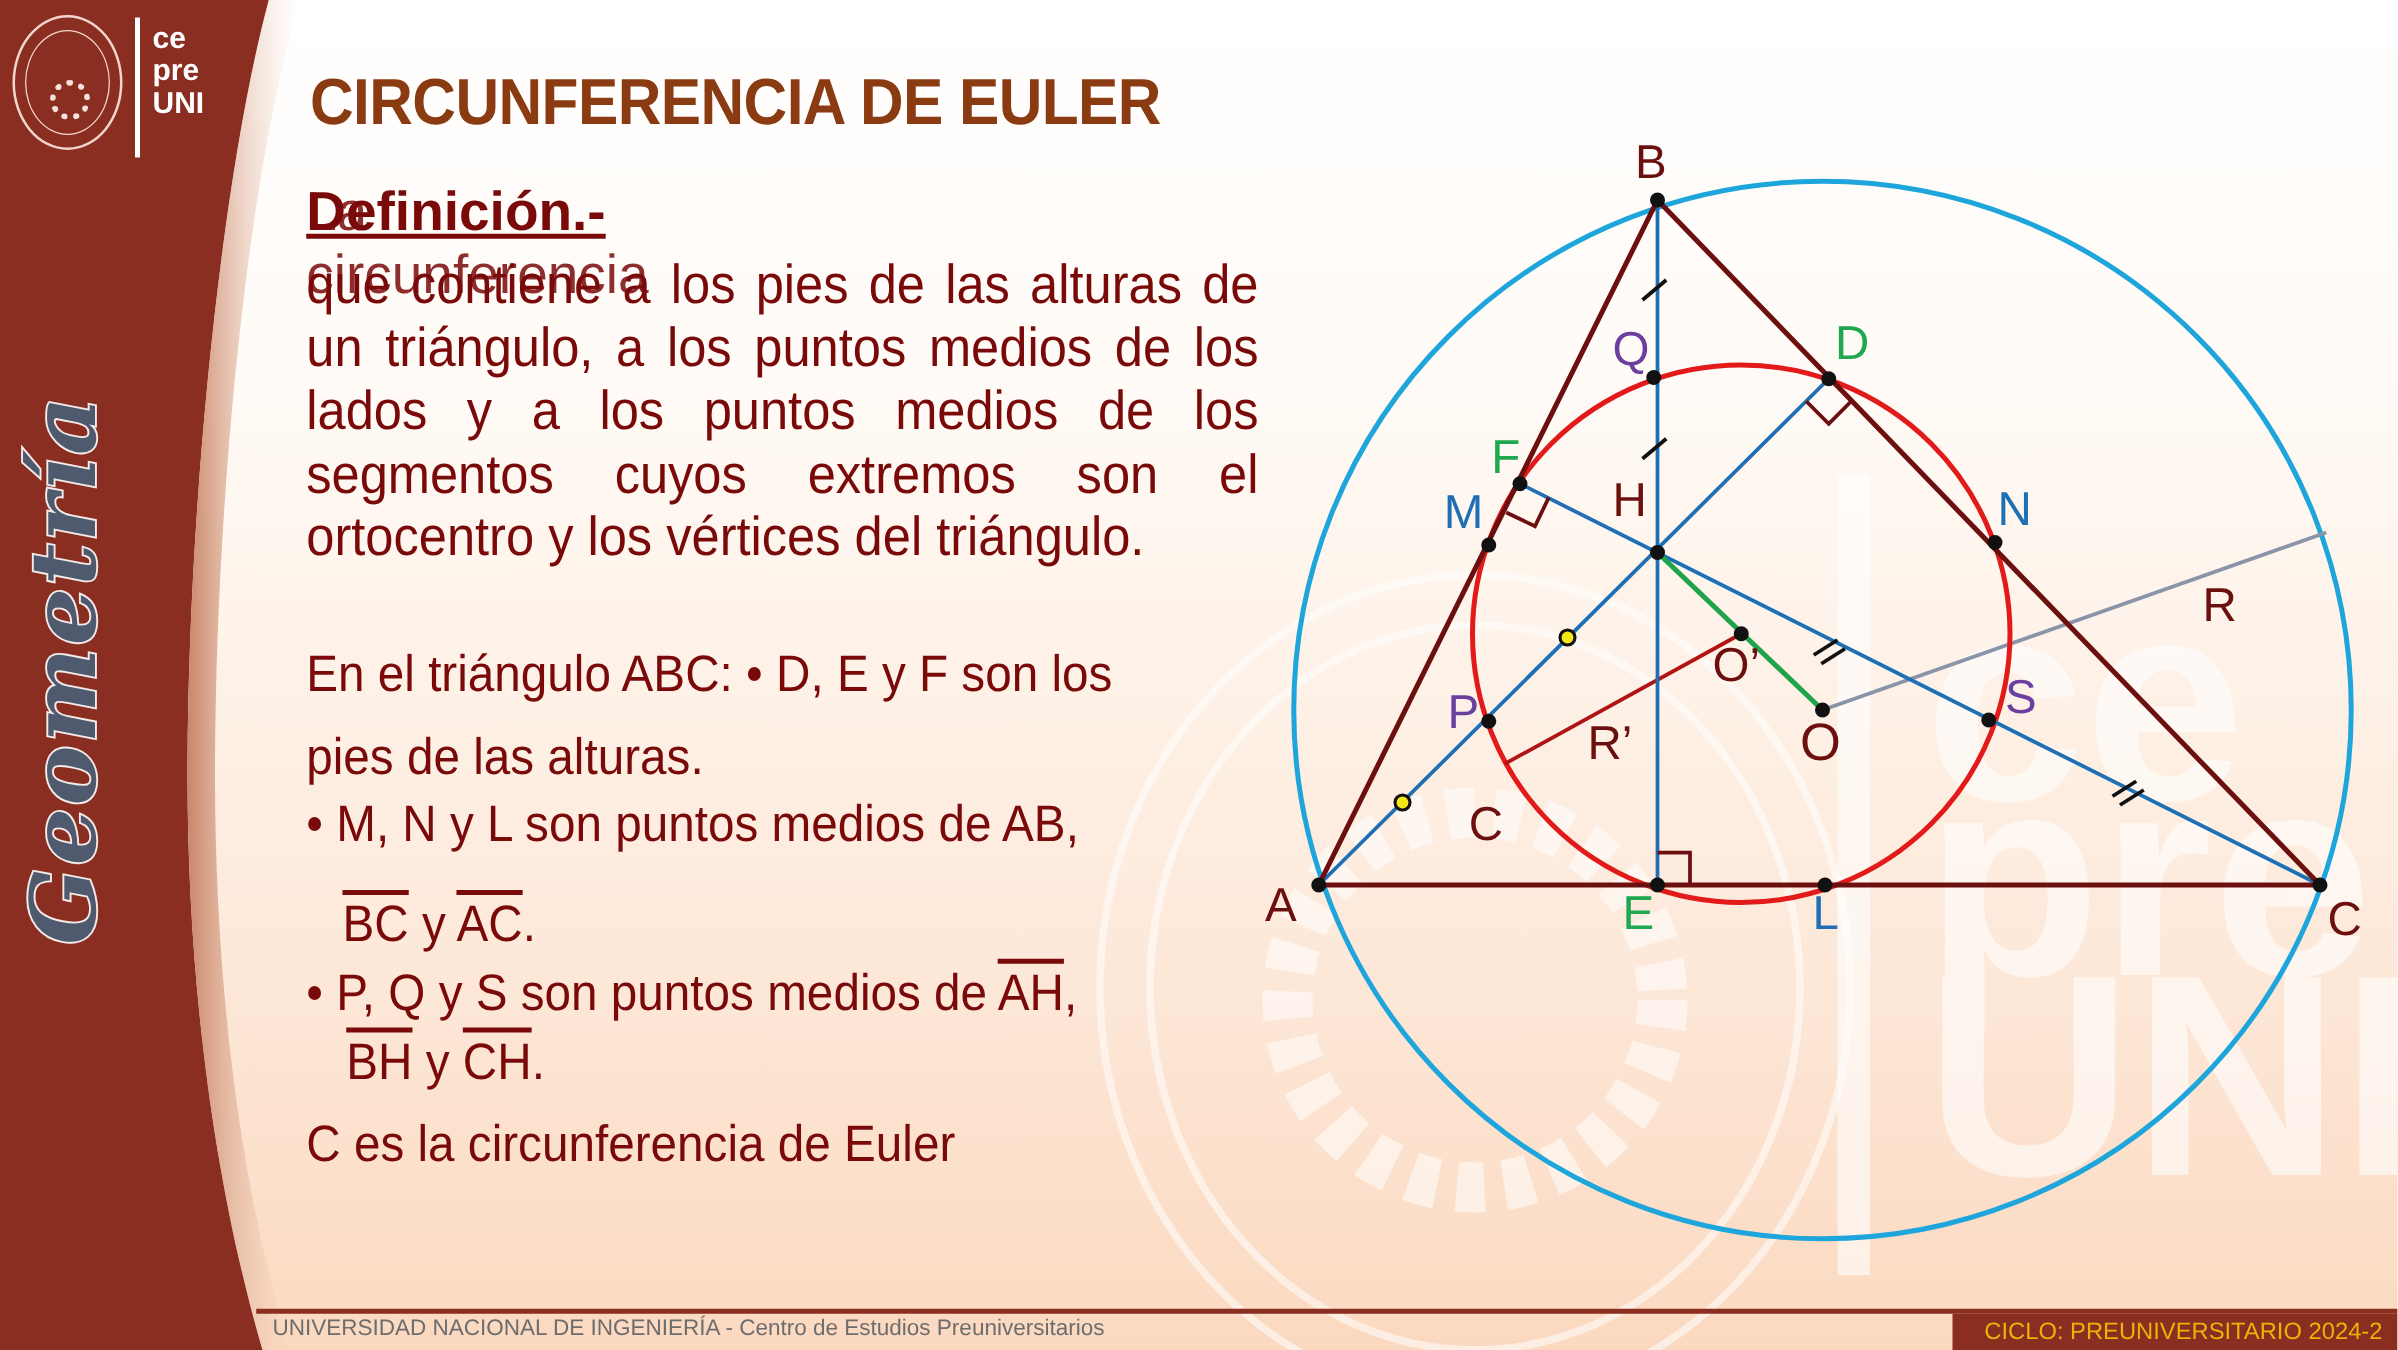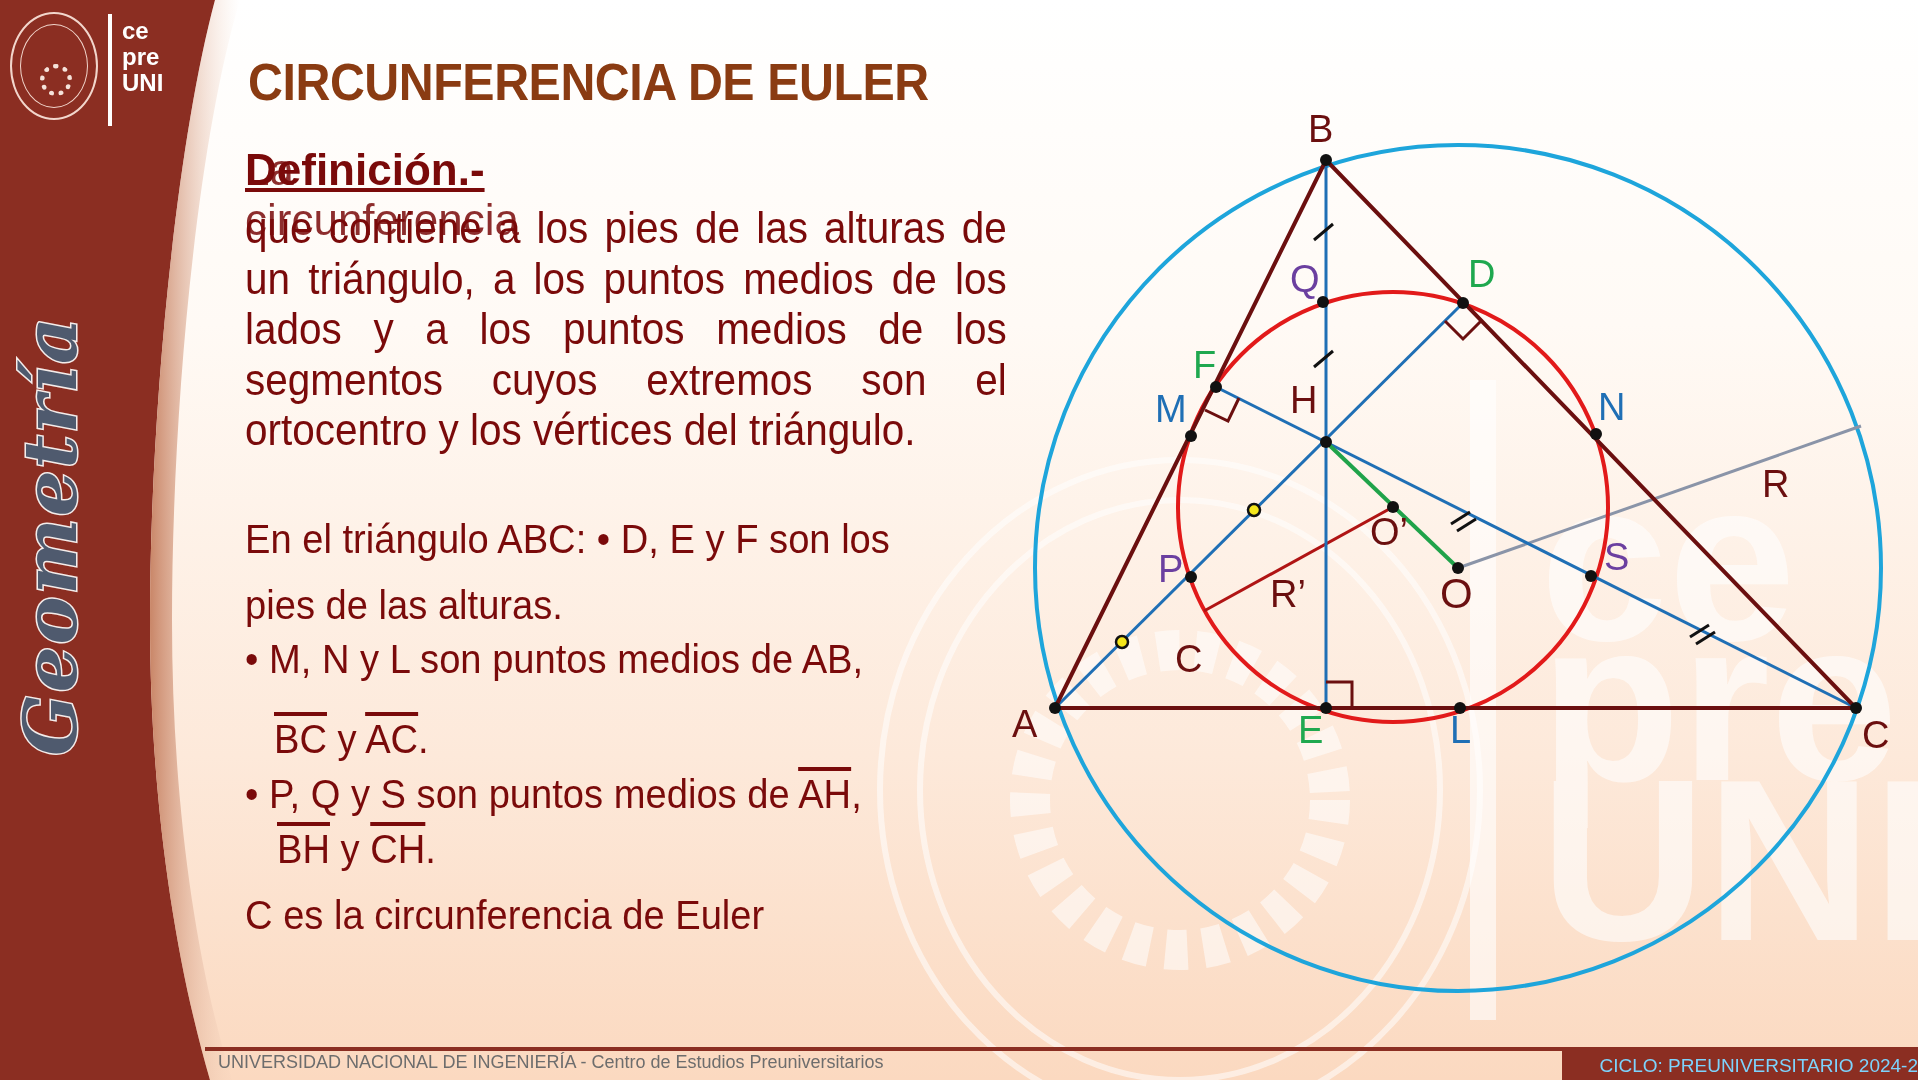--- a/index.html
+++ b/index.html
@@ -42,21 +42,21 @@
     font-size: 44px; line-height: 50.5px; color: #7a0a0a; text-align: justify;
     transform: scaleX(0.92); transform-origin: left;
   }
   .paragraph-wrap { width: 828px; }
   .txt { position: absolute; left: 245px; color: #7a0a0a; font-size: 41px; white-space: nowrap;
     transform: scaleX(0.93); transform-origin: left; }
   .ov { text-decoration: overline; }
   .footer-line { position: absolute; left: 205px; right: 0; top: 1047px; height: 4px; background: #8b2e22; }
   .footer-left { position: absolute; left: 218px; top: 1052px; font-size: 18px; color: #6d6d6d; }
   .footer-right { position: absolute; left: 1562px; top: 1051px; width: 356px; height: 29px; background: #8b2e22;
-    color: #7dd3fc; font-size: 19px; line-height: 29px; text-align: right; box-sizing: border-box; }
+    color: #eab308; font-size: 19px; line-height: 29px; text-align: right; padding-right: 12px; box-sizing: border-box; }
   .watermark { position: absolute; left: 0; top: 0; width: 1918px; height: 1080px; pointer-events: none; }
   .diagram { position: absolute; left: 0; top: 0; width: 1918px; height: 1080px; }
   .lbl { font-family: "Liberation Sans", sans-serif; font-size: 38px; }
 </style>
 </head>
 <body>
 
 <div class="slide">
 
   <svg class="watermark" viewBox="0 0 1918 1080">

